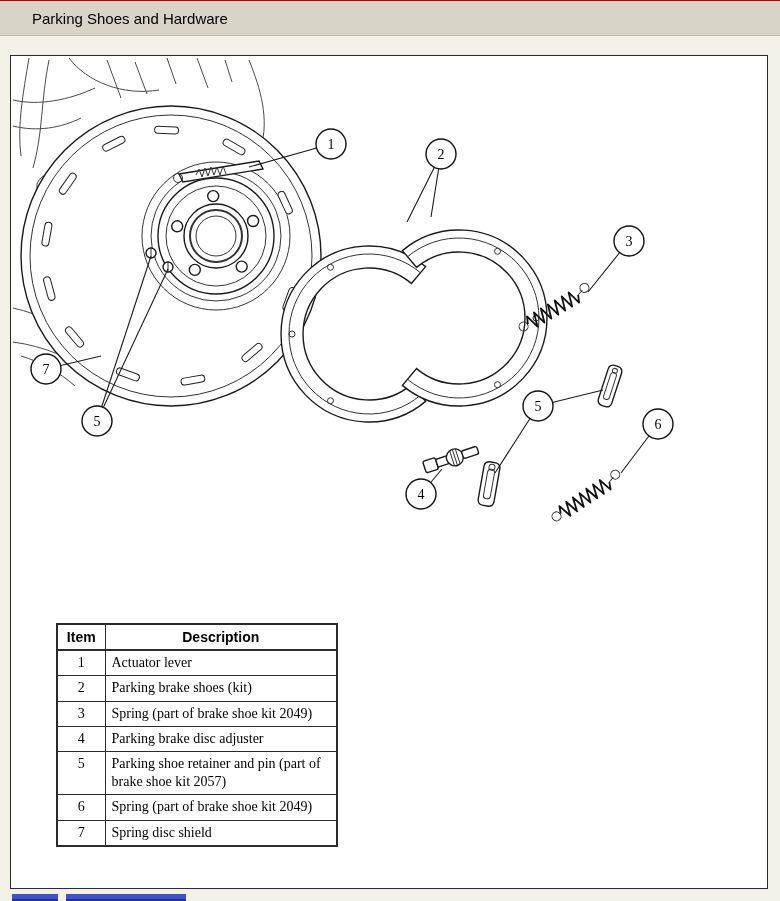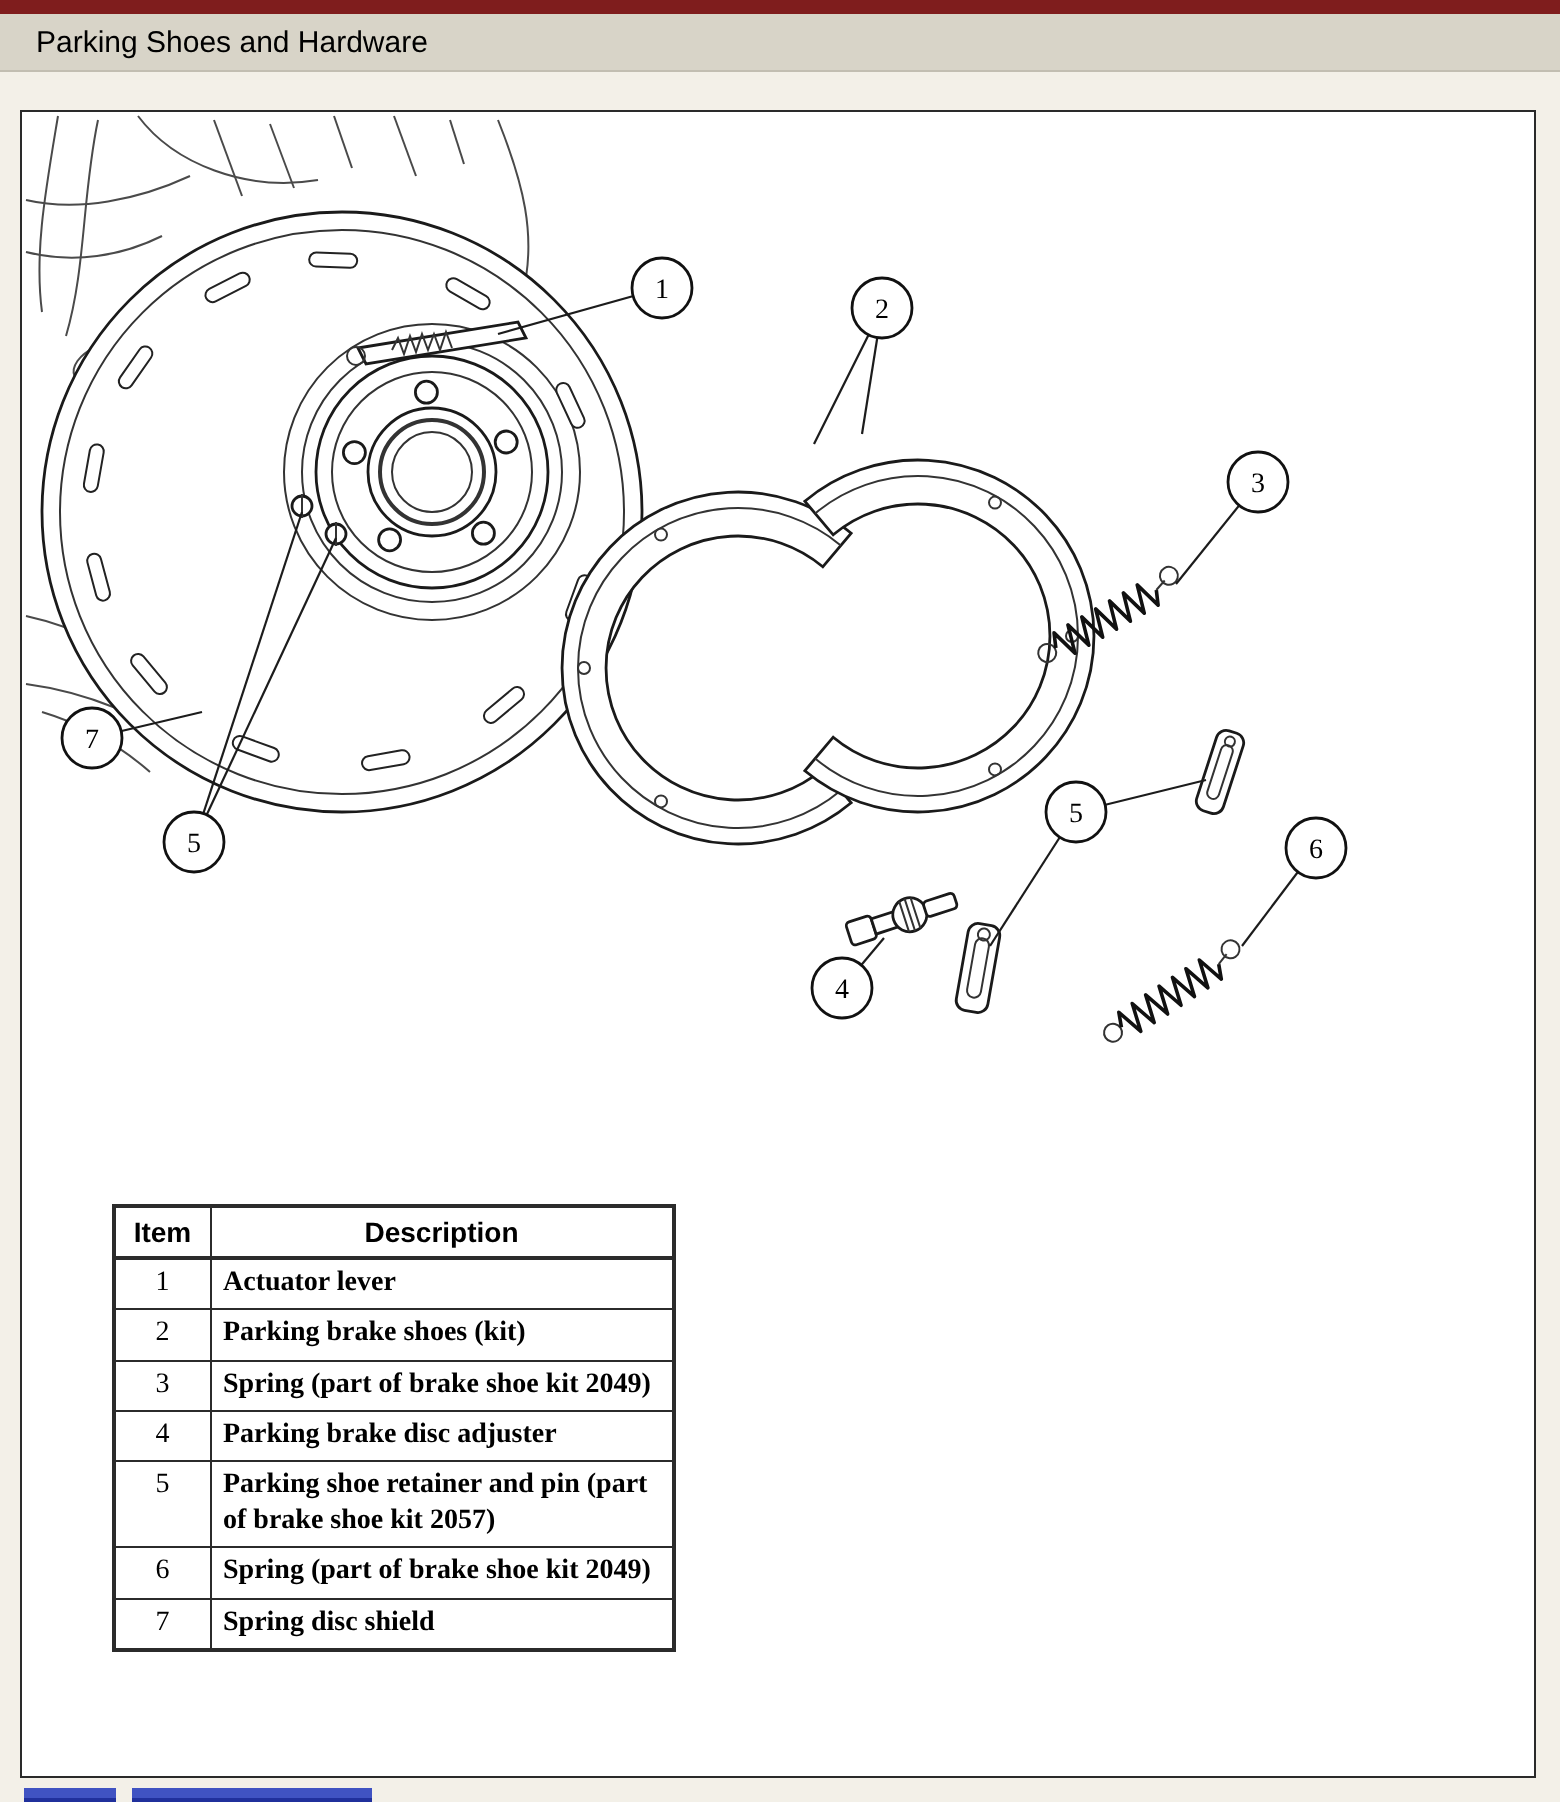--- a/index.html
+++ b/index.html
@@ -6,26 +6,26 @@
   html,body { width:780px; height:901px; }
   body {
     position:relative;
     background:#f3f0e8;
     font-family:"Liberation Sans", sans-serif;
     overflow:hidden;
     color:#000;
   }
   .topbar {
     height:36px;
-    border-top:7px solid #7f1d1d;
+    border-top:1px solid #7f1d1d;
     background:#d8d4c8;
     border-bottom:1px solid #c2beb2;
     display:flex;
     align-items:center;
-    padding-left:18px;
+    padding-left:32px;
     font-size:15px;
   }
   .content-box {
     position:absolute;
     left:10px; top:55px;
     width:758px; height:834px;
     background:#ffffff;
     border:1px solid #2a2a2a;
   }
   svg { display:block; }
@@ -37,21 +37,21 @@
   .leaders path { stroke:#1c1c1c; stroke-width:1.1; fill:none; }
   .callout circle { fill:#ffffff; stroke:#111111; stroke-width:1.4; }
   .callout text {
     font-family:"Liberation Serif", serif;
     font-size:14px;
     text-anchor:middle;
     fill:#000;
   }
   .parts-table {
     position:absolute;
-    left:45px; top:546px;
+    left:45px; top:567px;
     border-collapse:collapse;
     background:#fff;
     font-family:"Liberation Serif", serif;
     font-size:14px;
     border:2px solid #2b2b2b;
   }
   .parts-table th, .parts-table td {
     border:1px solid #2b2b2b;
     padding:3px 6px;
     vertical-align:top;
@@ -60,21 +60,21 @@
   .parts-table th {
     font-family:"Liberation Sans", sans-serif;
     font-size:14px;
     font-weight:bold;
     text-align:center;
     border-bottom:2px solid #2b2b2b;
     background:#fff;
   }
   .parts-table th.col-item { width:48px; text-align:center; }
   .parts-table td.item { width:48px; text-align:center; }
-  .parts-table td.desc { width:232px;font-weight:bold; }
+  .parts-table td.desc { width:232px; }
   .footer-stub {
     position:absolute;
     background:#4053c2;
     border-bottom:2px solid #20309c;
   }
   .footer-stub.one { left:12px; top:894px; width:46px; height:7px; }
   .footer-stub.two { left:66px; top:894px; width:120px; height:7px; }
 </style>
 </head>
 <body>

